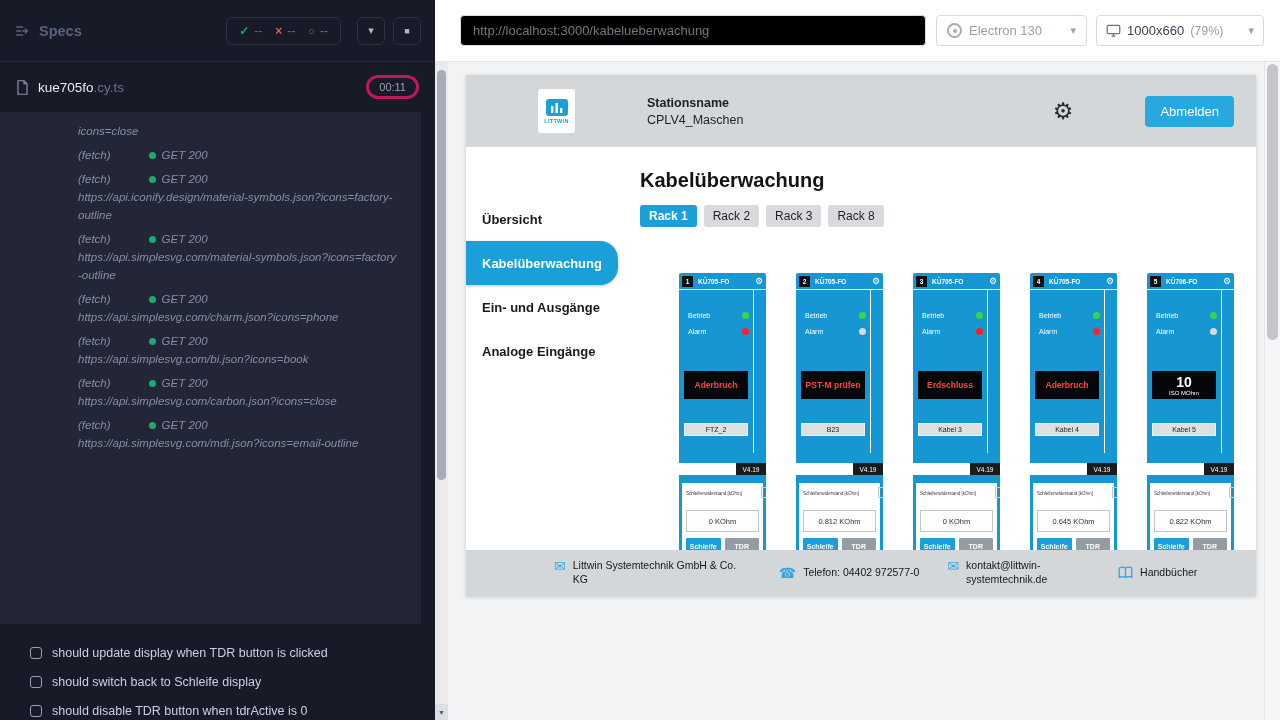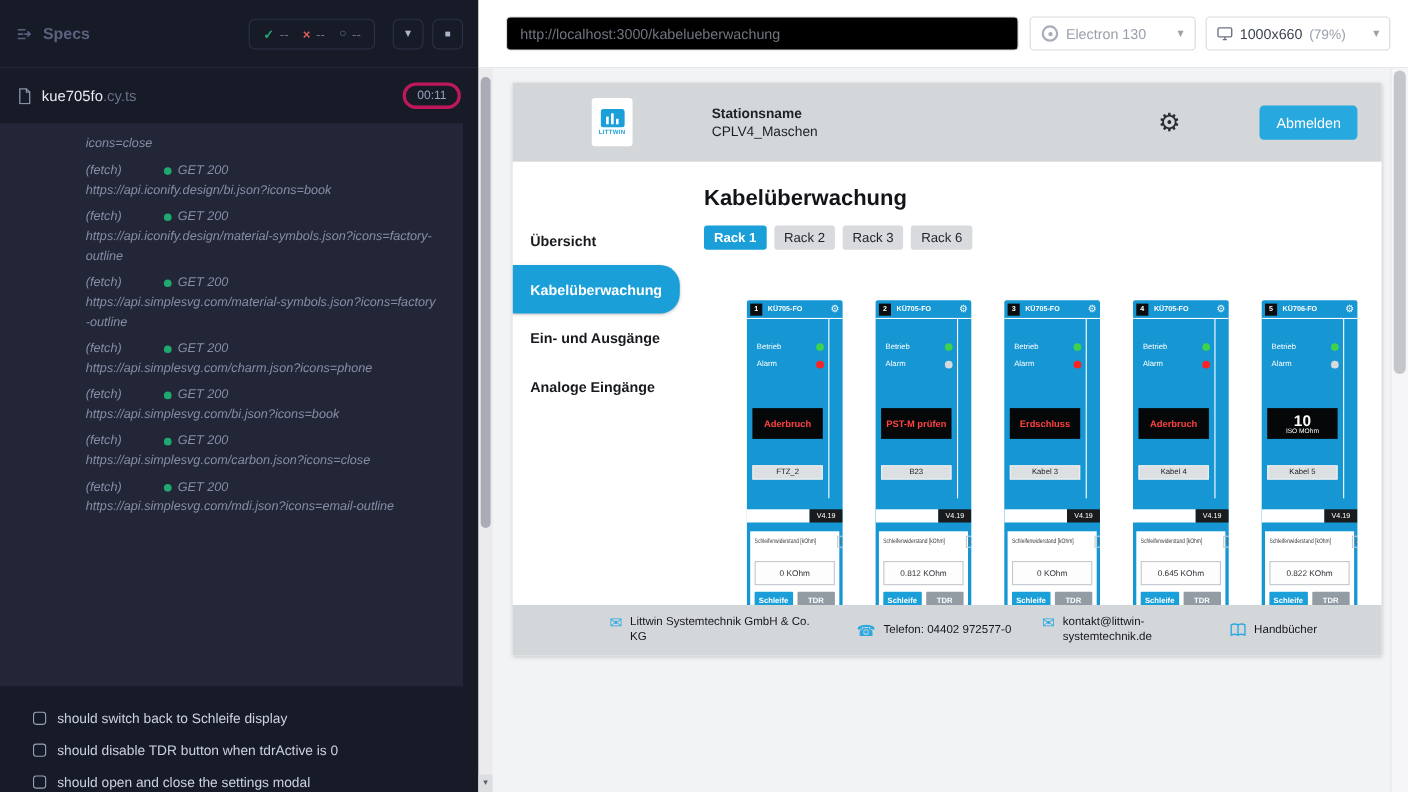--- a/index.html
+++ b/index.html
@@ -166,21 +166,20 @@
       <div class="log-url">icons=close</div>
     </div>
     <div class="log-entry">
       <div class="log-head">
           <span>(fetch)</span>
           <span class="log-status">
             <span class="dot"></span>
             <span>GET 200</span>
           </span>
         </div>
-      <div class="log-url">https://api.iconify.design/bi.json?icons=book</div>
     </div>
     <div class="log-entry">
       <div class="log-head">
           <span>(fetch)</span>
           <span class="log-status">
             <span class="dot"></span>
             <span>GET 200</span>
           </span>
         </div>
       <div class="log-url">https://api.iconify.design/material-symbols.json?icons=factory-outline</div>
@@ -231,20 +230,24 @@
           <span class="log-status">
             <span class="dot"></span>
             <span>GET 200</span>
           </span>
         </div>
       <div class="log-url">https://api.simplesvg.com/mdi.json?icons=email-outline</div>
     </div>
   </div>
 
   <div class="test-list">
+    <div class="test-item">
+        <span class="test-box"></span>
+        <span>should update display when TDR button is clicked</span>
+      </div>
     <div class="test-item">
         <span class="test-box"></span>
         <span>should switch back to Schleife display</span>
       </div>
     <div class="test-item">
         <span class="test-box"></span>
         <span>should disable TDR button when tdrActive is 0</span>
       </div>
     <div class="test-item">
         <span class="test-box"></span>
@@ -306,21 +309,21 @@
         <div class="nav-item">Ein- und Ausgänge</div>
         <div class="nav-item">Analoge Eingänge</div>
       </div>
 
       <div class="main">
         <div class="page-title">Kabelüberwachung</div>
         <div class="tabs">
           <span class="tab active">Rack 1</span>
           <span class="tab">Rack 2</span>
           <span class="tab">Rack 3</span>
-          <span class="tab">Rack 6</span>
+          <span class="tab">Rack 8</span>
         </div>
 
         <div class="cards">
 
           <div class="card">
             <div class="chead">
                 <span class="numbox">1</span>
                 <span class="model">KÜ705-FO</span>
                 <span class="card-gear">⚙</span>
               </div>

